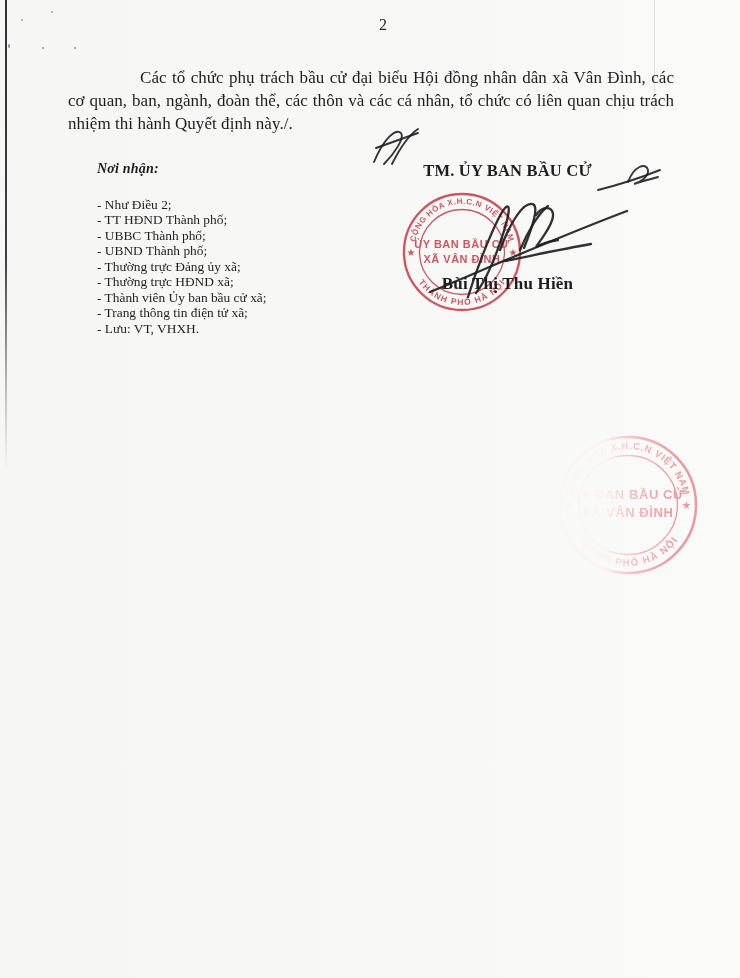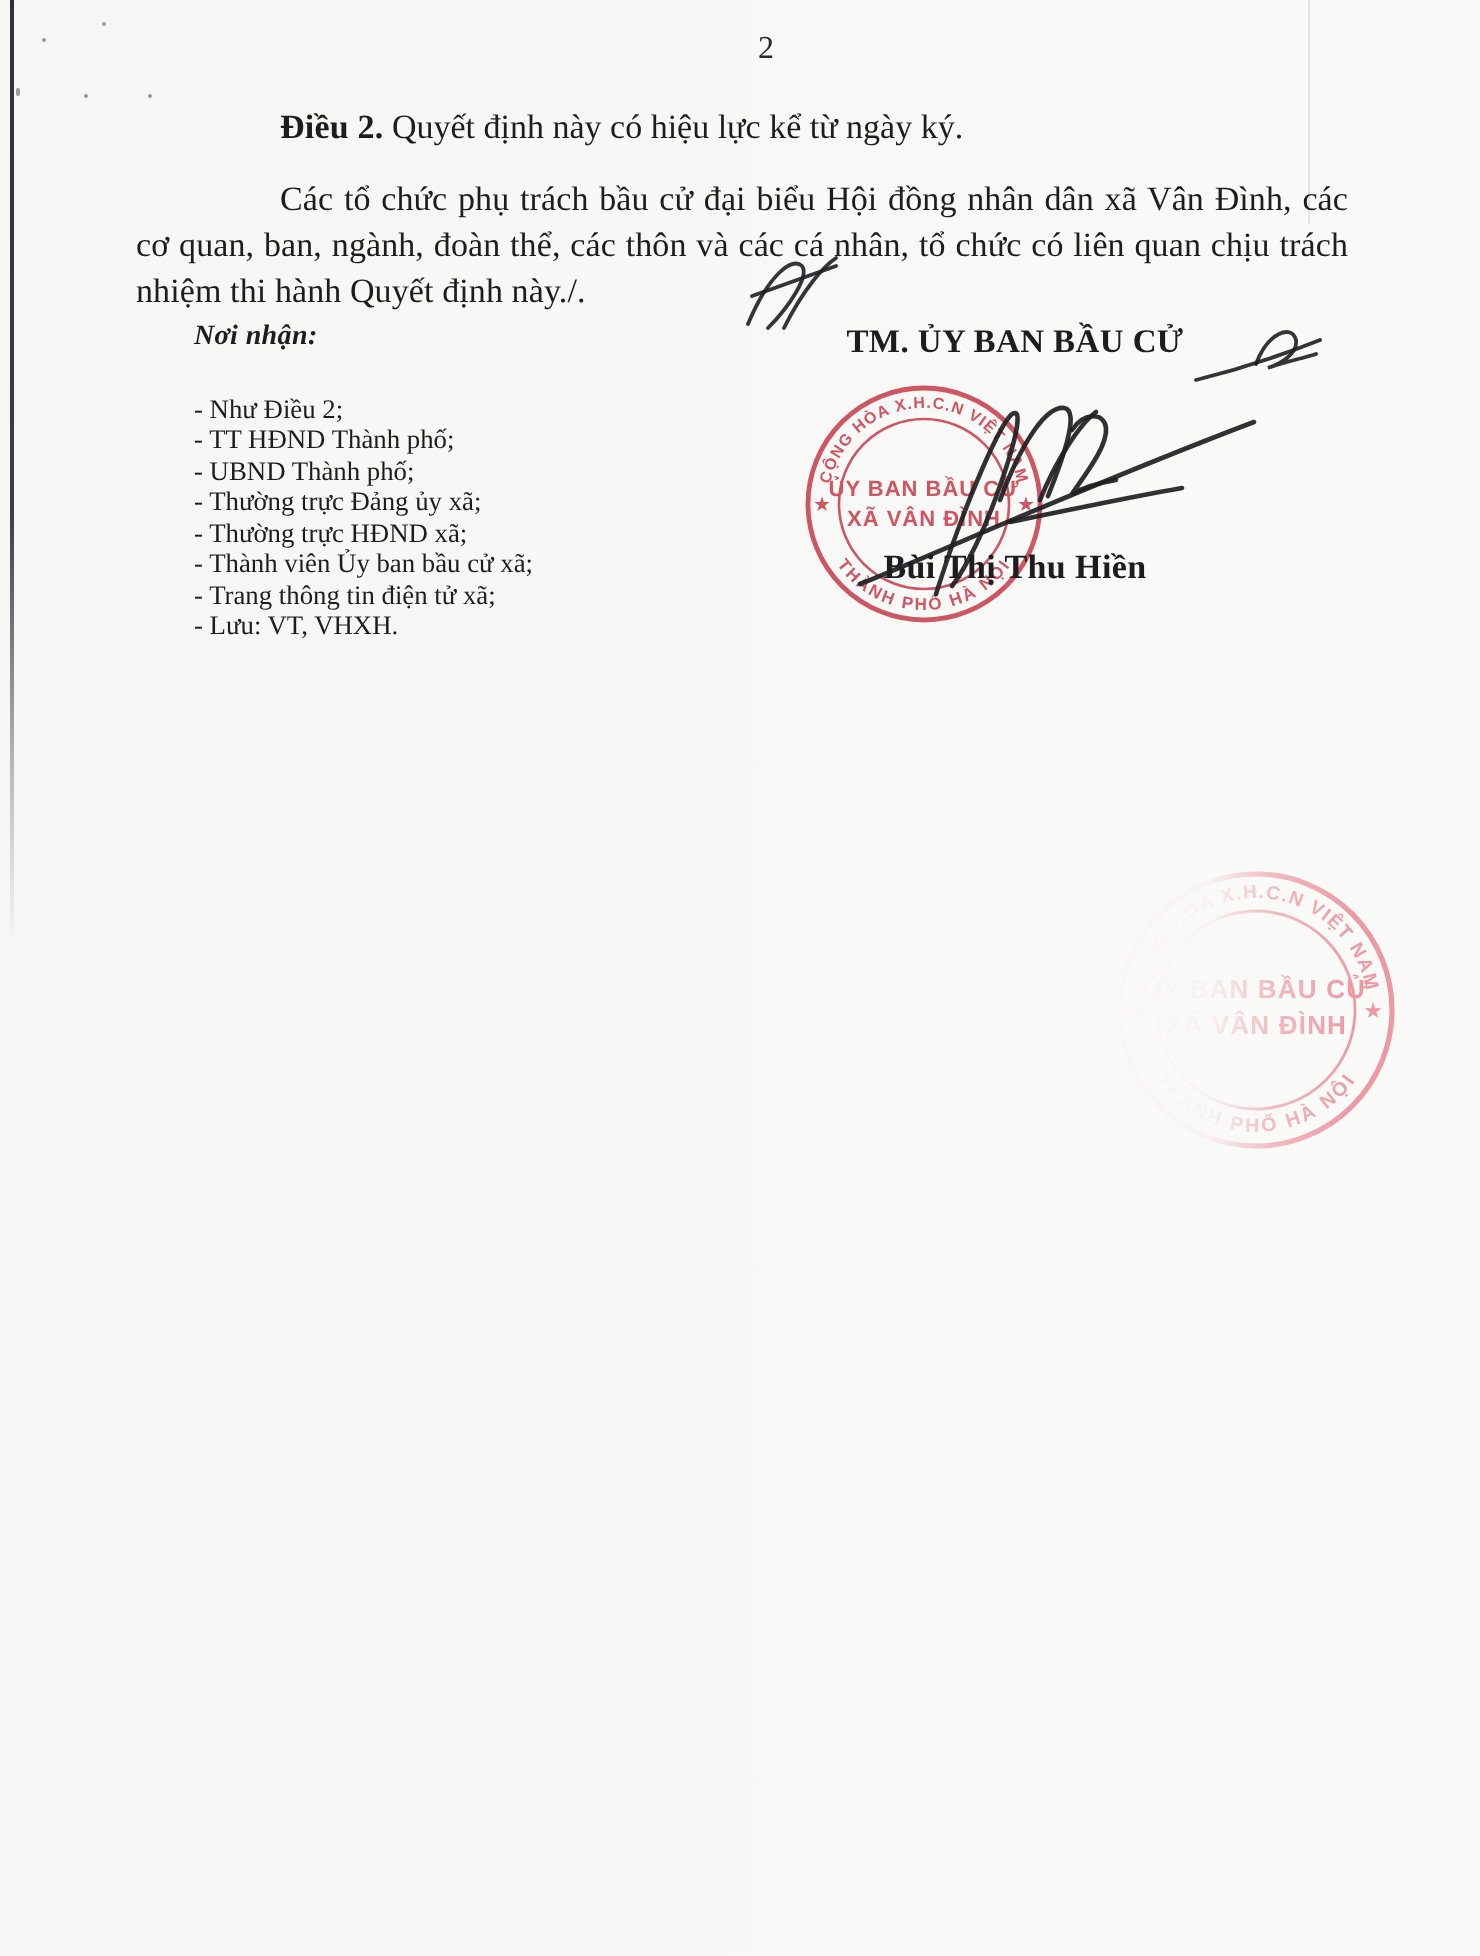--- a/index.html
+++ b/index.html
@@ -69,34 +69,34 @@
   <div class="edge-right"></div>
   <div class="speck sp1"></div>
   <div class="speck sp2"></div>
   <div class="speck sp3"></div>
   <div class="speck sp4"></div>
   <div class="speck sp5"></div>
 
   <div class="page-number">2</div>
 
   <div class="text-block">
-    <p class="article"><b>Điều 2.</b><span> Quyết định này có hiệu lực kể từ ngày ký.</span></p>
     <p class="body-par">Các tổ chức phụ trách bầu cử đại biểu Hội đồng nhân dân xã Vân Đình, các cơ quan, ban, ngành, đoàn thể, các thôn và các cá nhân, tổ chức có liên quan chịu trách nhiệm thi hành Quyết định này./.</p>
   </div>
 
   <svg class="paraph-par" width="64" height="44" viewBox="0 0 64 44">
     <path class="ink-thin" d="M 12,38 C 22,14 34,4 39,9 C 43,14 32,30 22,40"></path>
     <path class="ink-thin" d="M 30,40 C 40,20 50,9 56,5"></path>
     <path class="ink-thin" d="M 14,24 C 28,19 42,14 56,9"></path>
   </svg>
 
   <div class="recipients">
     <div class="head">Nơi nhận:</div>
     <div class="item">- Như Điều 2;</div>
     <div class="item">- TT HĐND Thành phố;</div>
+    <div class="item">- UBBC Thành phố;</div>
     <div class="item">- UBND Thành phố;</div>
     <div class="item">- Thường trực Đảng ủy xã;</div>
     <div class="item">- Thường trực HĐND xã;</div>
     <div class="item">- Thành viên Ủy ban bầu cử xã;</div>
     <div class="item">- Trang thông tin điện tử xã;</div>
     <div class="item">- Lưu: VT, VHXH.</div>
   </div>
 
   <div class="sig-head">
     <div class="l1">TM. ỦY BAN BẦU CỬ</div>

